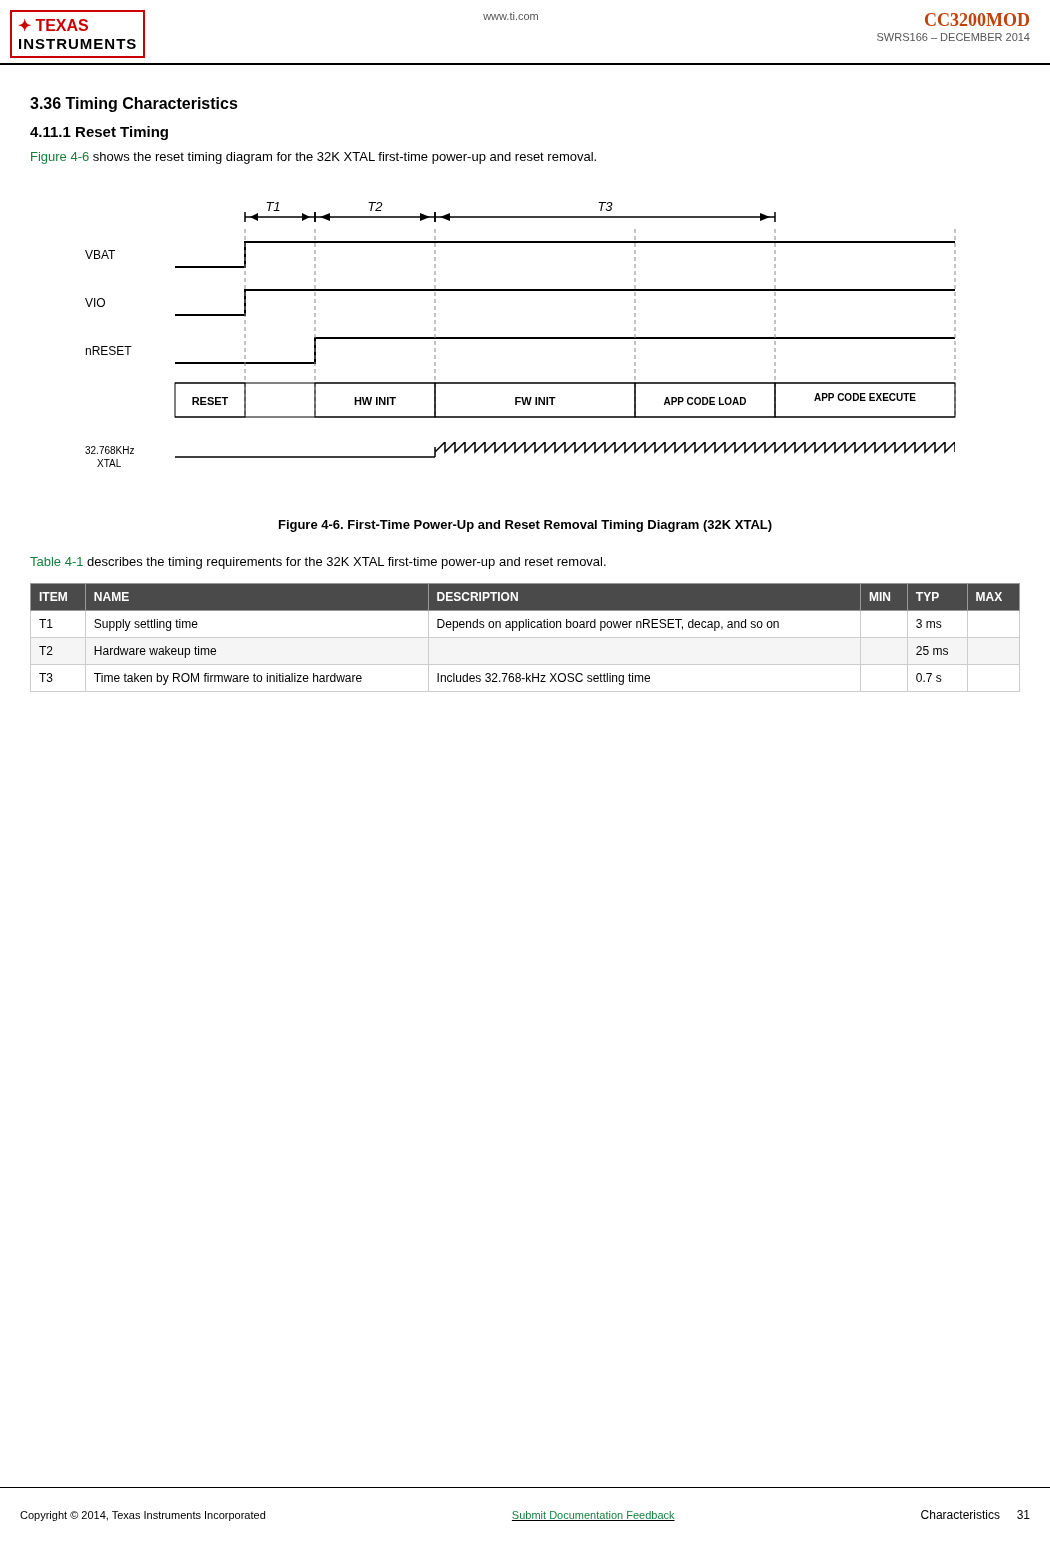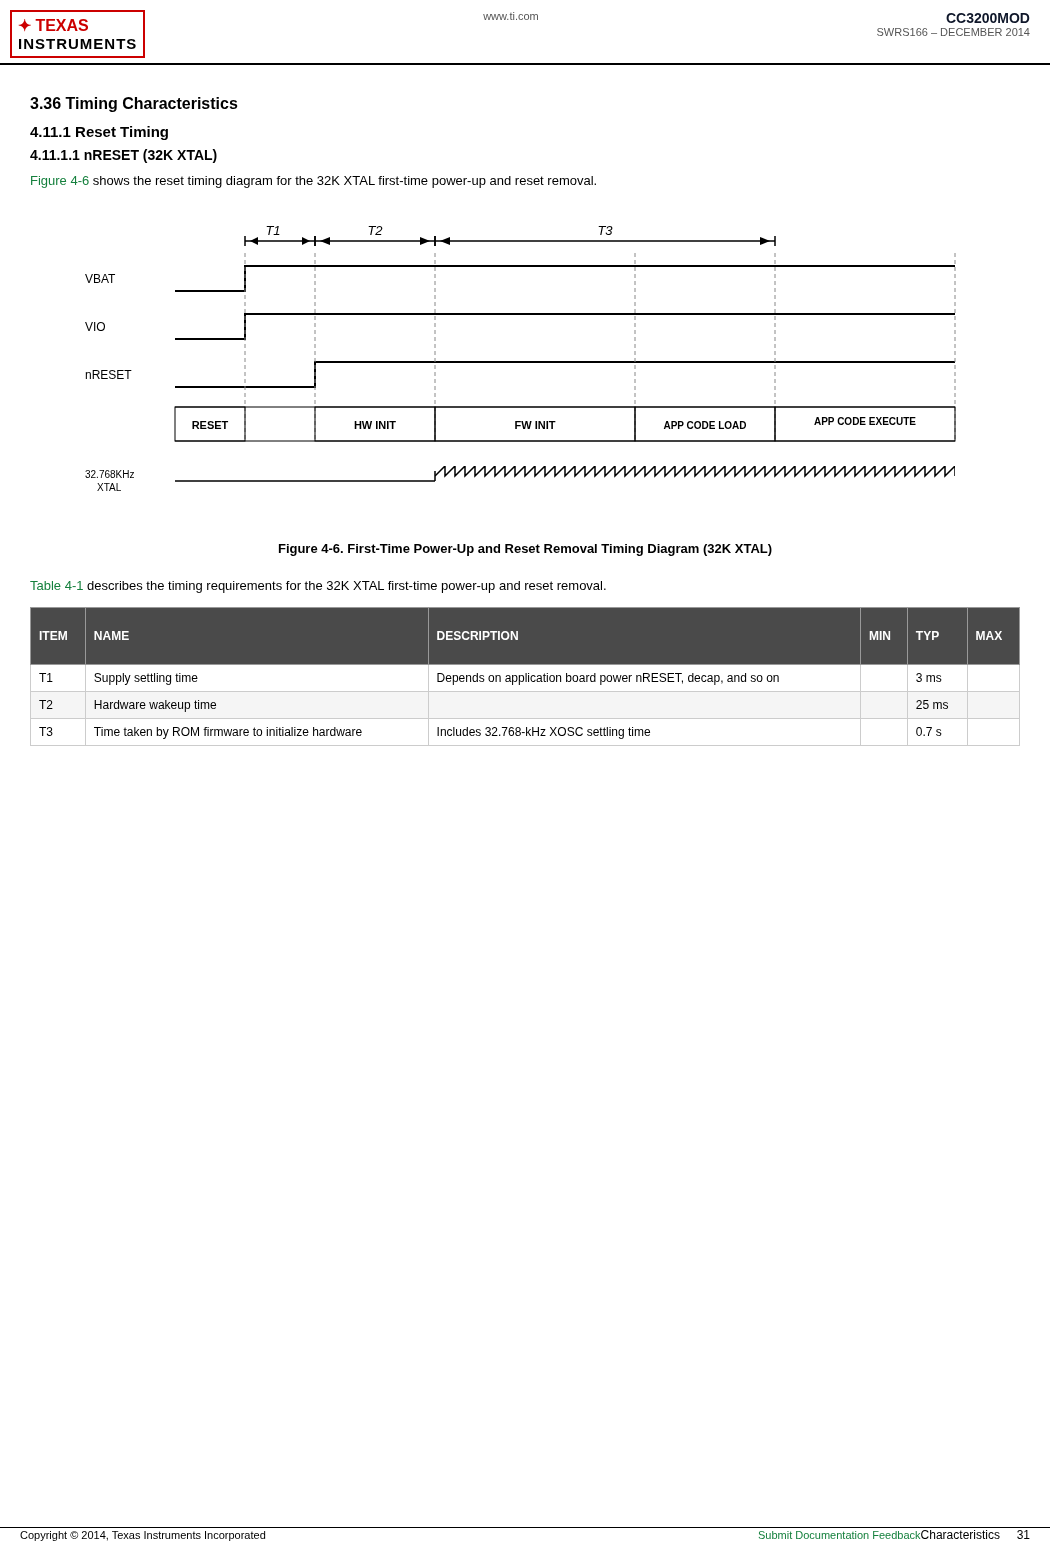--- a/index.html
+++ b/index.html
@@ -44,23 +44,24 @@
     .logo-instruments {
       font-size: 15px;
       font-weight: bold;
       color: #000;
       letter-spacing: 1px;
     }
     .header-right {
       text-align: right;
     }
     .header-product {
-      font-size: 14px;
-      font-weight: bold;
-      color: #0f172a;
+      font-size: 18px;
+      font-weight: bold;
+      color: #c2410c;
+      font-family: Liberation Serif, serif;
     }
     .header-doc {
       font-size: 11px;
       color: #555;
     }
 
     
     .content {
       padding: 20px 30px 20px 30px;
     }
@@ -124,49 +125,50 @@
     .timing-table {
       width: 100%;
       border-collapse: collapse;
       font-size: 12px;
       margin-bottom: 20px;
     }
     .timing-table th {
       background: #4a4a4a;
       color: #fff;
       font-weight: bold;
-      padding: 21px 8px;
+      padding: 6px 8px;
       border: 1px solid #999;
       text-align: left;
     }
     .timing-table td {
       padding: 6px 8px;
       border: 1px solid #ccc;
       vertical-align: top;
     }
     .timing-table tr:nth-child(even) td {
       background: #f5f5f5;
     }
 
     
     .footer {
       position: absolute;
       bottom: 0;
       left: 0;
       right: 0;
       border-top: 1px solid #000;
-      padding: 0 20px;
+      padding: 20px 20px;
       display: flex;
       justify-content: space-between;
       align-items: center;
       font-size: 11px;
     }
     .footer-center {
-      text-align: right;
+      text-align: center;
       flex: 1;
+      text-decoration: underline;
     }
     .footer-right {
       text-align: right;
       font-size: 12px;
     }
   </style>
 </head>
 <body>
 
 <div class="header">
@@ -185,21 +187,20 @@
   <div class="header-right">
     <div class="header-product">CC3200MOD</div>
     <div class="header-doc">SWRS166 – DECEMBER 2014</div>
   </div>
 </div>
 
 <div class="content">
 
   <div class="section-h1">3.36  Timing Characteristics</div>
   <div class="section-h2">4.11.1  Reset Timing</div>
-  <div class="section-h3">4.11.1.1  nRESET (32K XTAL)</div>
 
   <p class="para"><a class="link-blue">Figure 4-6</a> shows the reset timing diagram for the 32K XTAL first-time power-up and reset removal.</p>
 
   <div class="diagram-container">
     <svg class="diagram-svg" width="900" height="320">
 
       <line x1="170" y1="30" x2="240" y2="30" stroke="#000" stroke-width="1.5"></line>
       <line x1="170" y1="25" x2="170" y2="35" stroke="#000" stroke-width="1.5"></line>
       <line x1="240" y1="25" x2="240" y2="35" stroke="#000" stroke-width="1.5"></line>
       <text x="198" y="24" font-size="13" font-family="Arial" text-anchor="middle" font-style="italic">T1</text>

